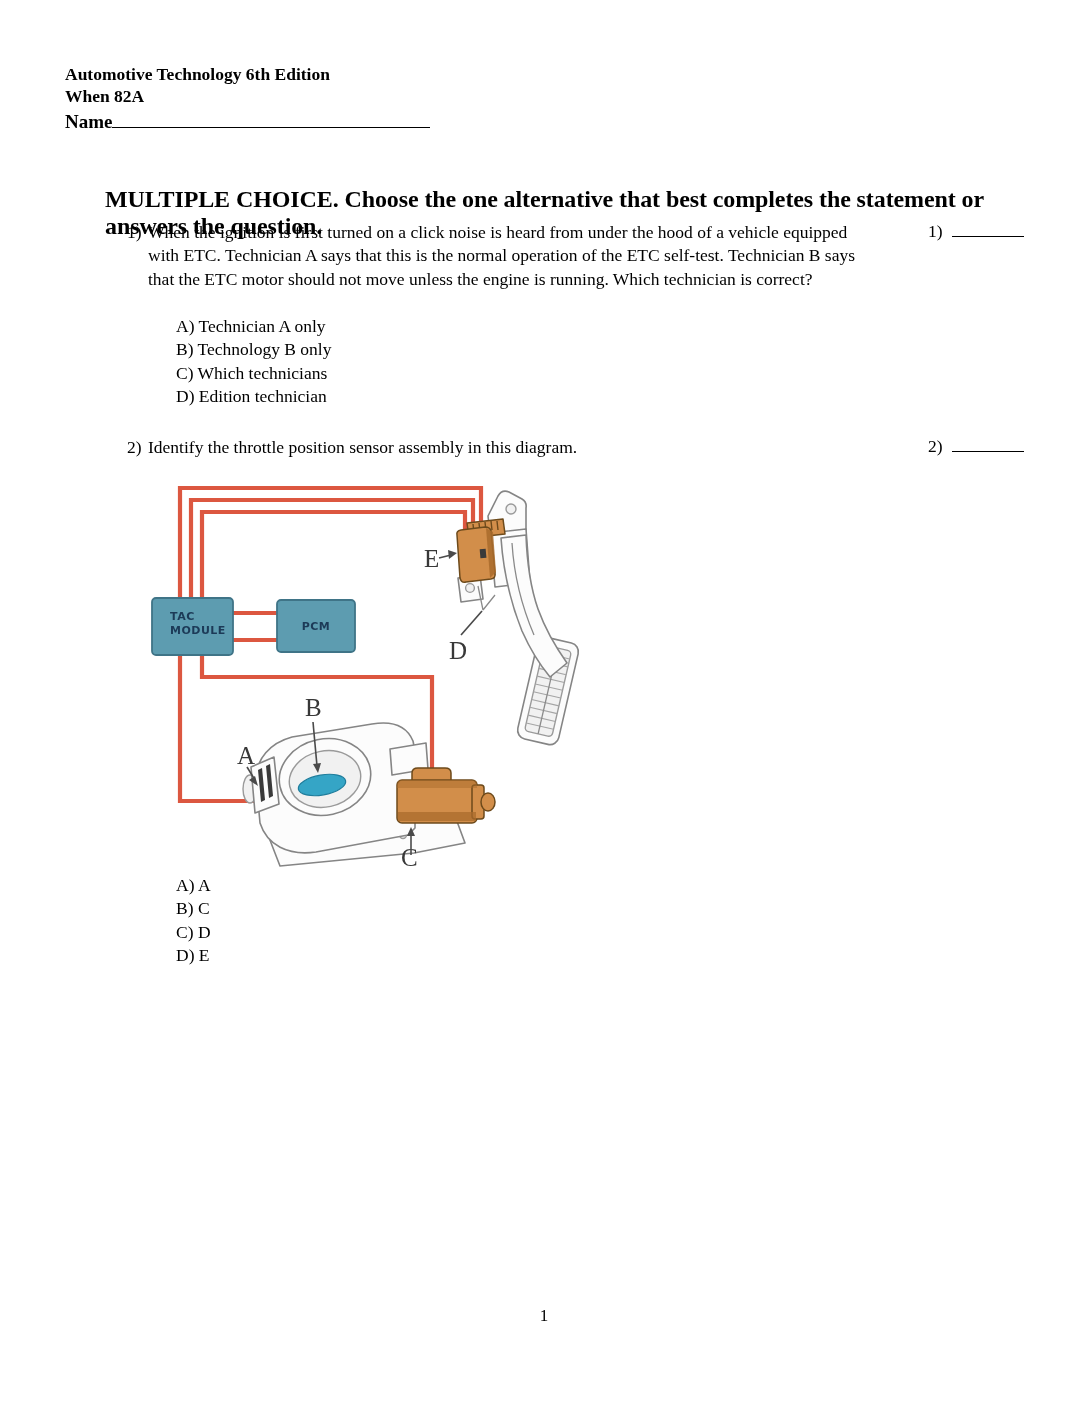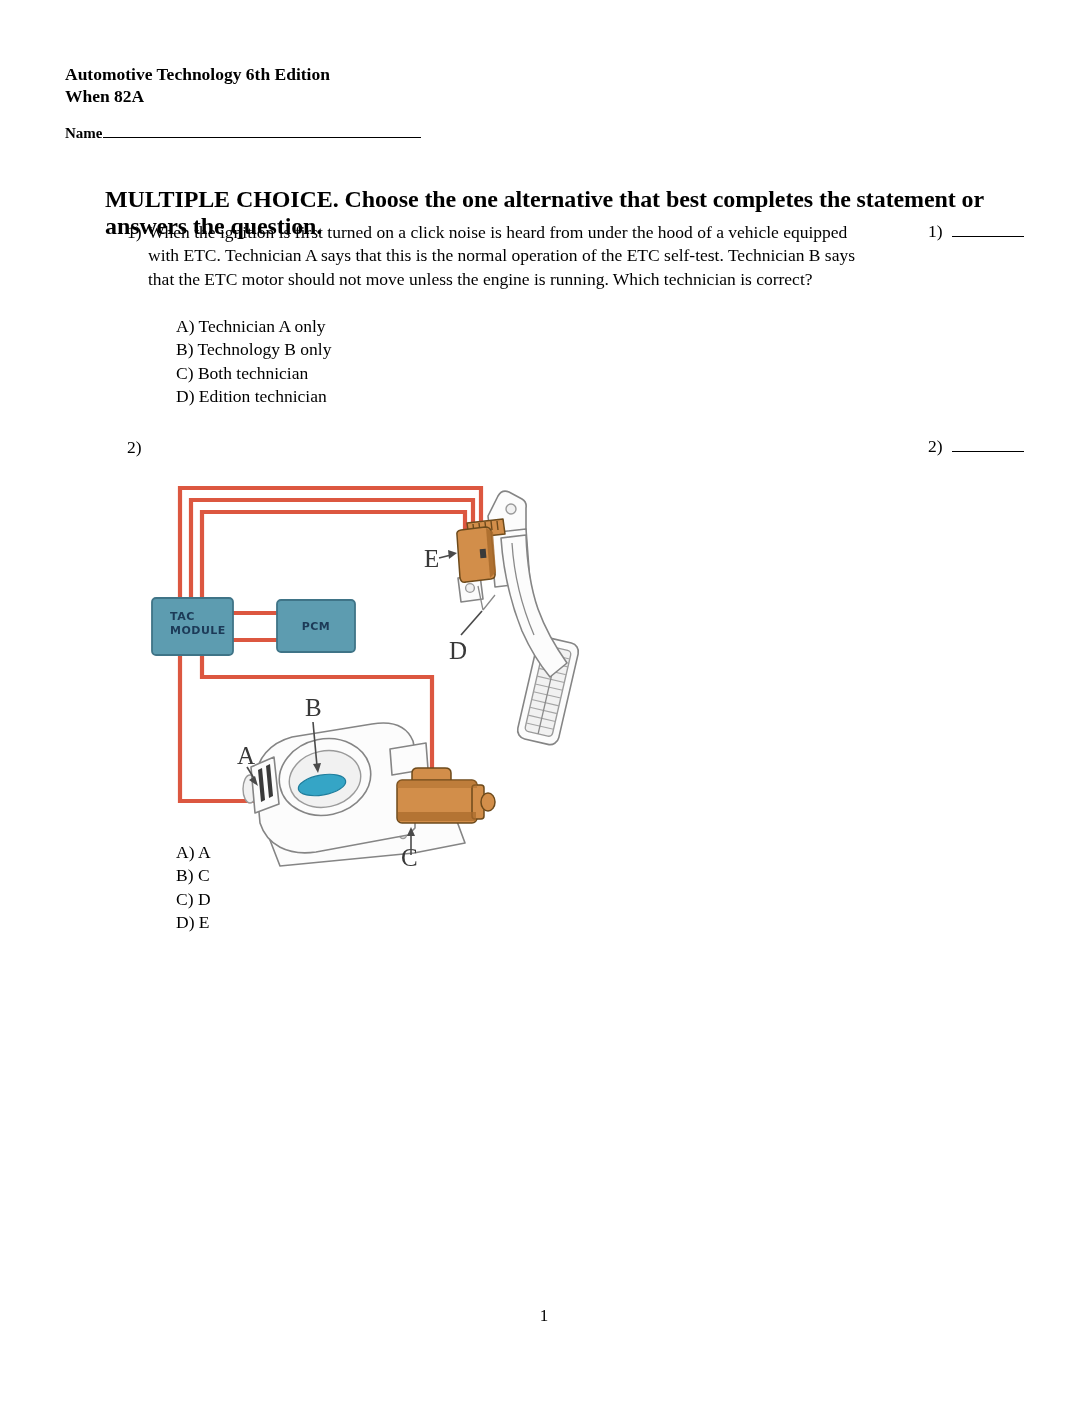--- a/index.html
+++ b/index.html
@@ -1,31 +1,31 @@
 <!DOCTYPE html>
 <html style="--wire: #dc5740; --module-box: #5d9cb0; --module-box-border: #3f7487; --module-text: #1c3a57; --motor-orange: #d28e4a; --motor-orange-dark: #a96b2c; --motor-outline: #6d4a1b; --plate-blue: #35a5c6;"><head>
 <meta charset="utf-8">
 <style>
   html,body{margin:0;padding:0;background:#ffffff;}
   .page{
     position:relative;width:1088px;height:1408px;background:#fff;
     font-family:"Liberation Serif",serif;color:#000;overflow:hidden;
   }
   .hdr{position:absolute;left:65px;top:63px;font-weight:bold;font-size:17.5px;line-height:22px;}
-  .name-row{position:absolute;left:65px;top:122px;font-weight:bold;font-size:15px;}
+  .name-row{position:absolute;left:65px;top:111px;font-weight:bold;font-size:19px;}
   .name-line{display:inline-block;width:318px;border-bottom:1.6px solid #000;height:15px;}
   .instructions{position:absolute;left:65px;top:186px;font-weight:bold;font-size:24px;width:900px;letter-spacing:-0.1px;margin-left:40px;}
   .q{position:absolute;font-size:17.5px;line-height:23.4px;}
   .q .qwrap{position:relative;padding-left:21px;}
   .q .qnum{position:absolute;left:0;top:0;}
   .q1{left:127px;top:221px;width:730px;}
   .q2{left:127px;top:436px;width:780px;}
   .opts{position:absolute;left:176px;font-size:17.5px;line-height:23.3px;}
   .opts1{top:315px;}
-  .opts2{top:841px;}
+  .opts2{top:874px;}
   .ans{position:absolute;left:928px;font-size:17.5px;white-space:nowrap;}
   .ans1{top:221px;}
   .ans2{top:436px;}
   .blank{display:inline-block;width:72px;border-bottom:1.8px solid #000;height:15px;margin-left:9px;}
   .pageno{position:absolute;left:0;right:0;top:1306px;text-align:center;font-size:17px;}
   .diagram{position:absolute;left:150px;top:483px;}
 
   
   .wire{fill:none;stroke:var(--wire,#dc5740);stroke-width:4.2;}
   .box{fill:var(--module-box,#5d9cb0);stroke:var(--module-box-border,#3f7487);stroke-width:1.8;}
@@ -63,27 +63,28 @@
       <span class="qnum">1)</span>
       <span>When the ignition is first turned on a click noise is heard from under the hood of a vehicle equipped with ETC. Technician A says that this is the normal operation of the ETC self-test. Technician B says that the ETC motor should not move unless the engine is running. Which technician is correct?</span>
     </div>
   </div>
   <div class="ans ans1">
     <span>1)</span><span class="blank"></span>
   </div>
   <div class="opts opts1">
     <div>A) Technician A only</div>
     <div>B) Technology B only</div>
-    <div>C) Both technician</div>
+    <div>C) Which technicians</div>
     <div>D) Edition technician</div>
   </div>
 
   <div class="q q2">
     <div class="qwrap">
       <span class="qnum">2)</span>
+      <span>Identify the throttle position sensor assembly in this diagram.</span>
     </div>
   </div>
   <div class="ans ans2">
     <span>2)</span><span class="blank"></span>
   </div>
 
   <svg class="diagram" width="450" height="390" viewBox="0 0 450 390">
 
     <g>
       <path class="white" d="M338,33 L348,13 Q352,6 359,9 L372,16 Q377,19 376,25 L376,48 L340,52 Z"></path>

